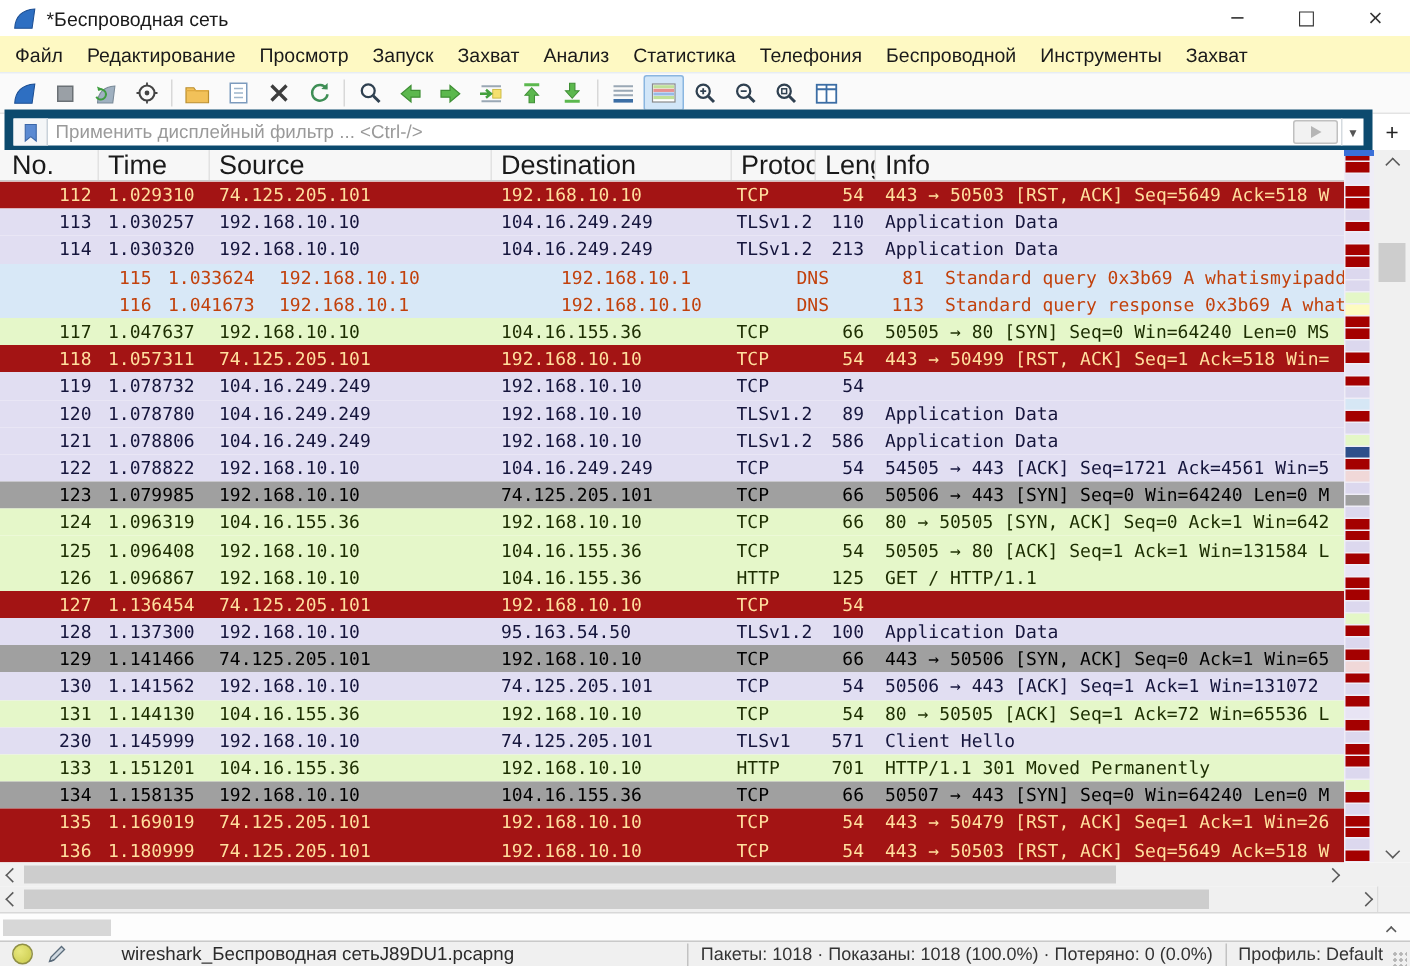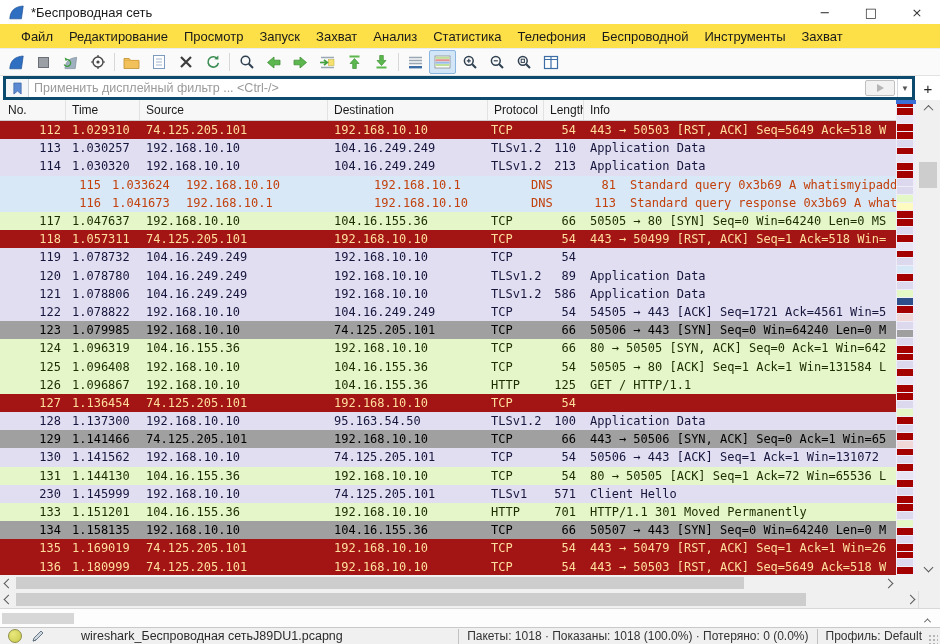--- a/index.html
+++ b/index.html
@@ -7,49 +7,49 @@
        font-family:"Liberation Sans",sans-serif;color:#1a1a1a;
        outline:1px solid #a8b0b8;overflow:hidden;display:flex;flex-direction:column;}
   
   .titlebar{height:24px;display:flex;align-items:center;background:#ffffff;flex:0 0 auto;}
   .titlebar .appicon{margin:0 6px 0 8px;display:flex;align-items:center;}
   .titlebar .title{font-size:13px;}
   .win-controls{margin-left:auto;display:flex;height:100%;}
   .win-btn{width:46px;display:flex;align-items:center;justify-content:center;
            font-size:13px;color:#333;font-family:"DejaVu Sans",sans-serif;cursor:default;}
   
-  .menubar{height:24px;display:flex;align-items:center;background:#fde047;font-size:13px;
-           padding-left:13px;flex:0 0 auto;}
+  .menubar{height:24px;display:flex;align-items:center;background:#fef9c3;font-size:13px;
+           padding-left:2px;flex:0 0 auto;}
   .menu-item{padding:3px 8px;white-space:nowrap;}
   
   .toolbar{height:26px;display:flex;align-items:center;background:#fafafa;
            border-top:1px solid #e7edf3;border-bottom:1px solid #e3e3e3;padding-left:3px;flex:0 0 auto;}
   .tbtn{width:25px;height:22px;display:flex;align-items:center;justify-content:center;border:1px solid transparent;}
   .tbtn.pressed{background:#d2e6f8;border:1px solid #8ab6e0;border-radius:2px;}
   .tsep{width:1px;height:18px;background:#d8d8d8;margin:0 3px;}
   
   .filterbar{height:22px;display:flex;align-items:center;background:#ffffff;padding:1px 3px;flex:0 0 auto;}
-  .filter-input{flex:1;height:18px;border:3px solid #0c4a6e;background:#fff;display:flex;align-items:center;}
+  .filter-input{flex:1;height:18px;border:6px solid #0c4a6e;background:#fff;display:flex;align-items:center;}
   .bookmark-btn{width:22px;height:100%;display:flex;align-items:center;justify-content:center;
                 border-right:1px solid #c9d2da;background:#f4f6f8;}
   .filter-text{flex:1;border:0;outline:0;font-size:12.5px;color:#333;padding:0 5px;
                font-family:"Liberation Sans",sans-serif;background:transparent;}
   .filter-text::placeholder{color:#9a9a9a;}
   .apply-btn{width:28px;height:14px;border:1px solid #c0c0c0;border-radius:2px;background:#f2f2f2;
              display:flex;align-items:center;justify-content:center;margin-right:2px;}
   .apply-arrow{width:0;height:0;border-left:7px solid #b5b5b5;border-top:4px solid transparent;border-bottom:4px solid transparent;}
   .caret-btn{width:14px;height:100%;display:flex;align-items:center;justify-content:center;
              border-left:1px solid #d5dbe0;color:#555;font-size:8px;}
   .plus-btn{width:18px;height:18px;display:flex;align-items:center;justify-content:center;
             font-size:15px;color:#222;margin-left:4px;}
   
   .main{flex:0 0 475px;display:flex;overflow:hidden;}
   .table-wrap{width:896px;display:flex;flex-direction:column;overflow:hidden;}
   .phead,.prow{display:grid;grid-template-columns:66px 74px 188px 160px 56px 40px 1fr;}
-  .phead{height:20px;background:#f7f7f7;border-bottom:1px solid #cccccc;font-size:12px;align-items:center;flex:0 0 auto;}
+  .phead{height:20px;background:#f7f7f7;border-bottom:1px solid #cccccc;font-size:18px;align-items:center;flex:0 0 auto;}
   .phead .hcell{padding-left:6px;border-right:1px solid #e2e2e2;height:100%;display:flex;align-items:center;white-space:nowrap;overflow:hidden;}
   .phead .hcell:first-child{padding-left:8px;}
   .phead .hcell:last-child{border-right:none;}
   .plist{flex:1;overflow:hidden;display:flex;flex-direction:column;background:#fff;}
   .prow{height:18.2px;flex:0 0 auto;font-family:"DejaVu Sans Mono","Liberation Mono",monospace;
         font-size:12px;align-items:center;white-space:nowrap;overflow:hidden;}
   .prow div{overflow:hidden;}
   .c-no{text-align:right;padding-right:5px;}
   .c-time,.c-src,.c-dst,.c-info{padding-left:6px;}
   .c-proto{padding-left:3px;}

